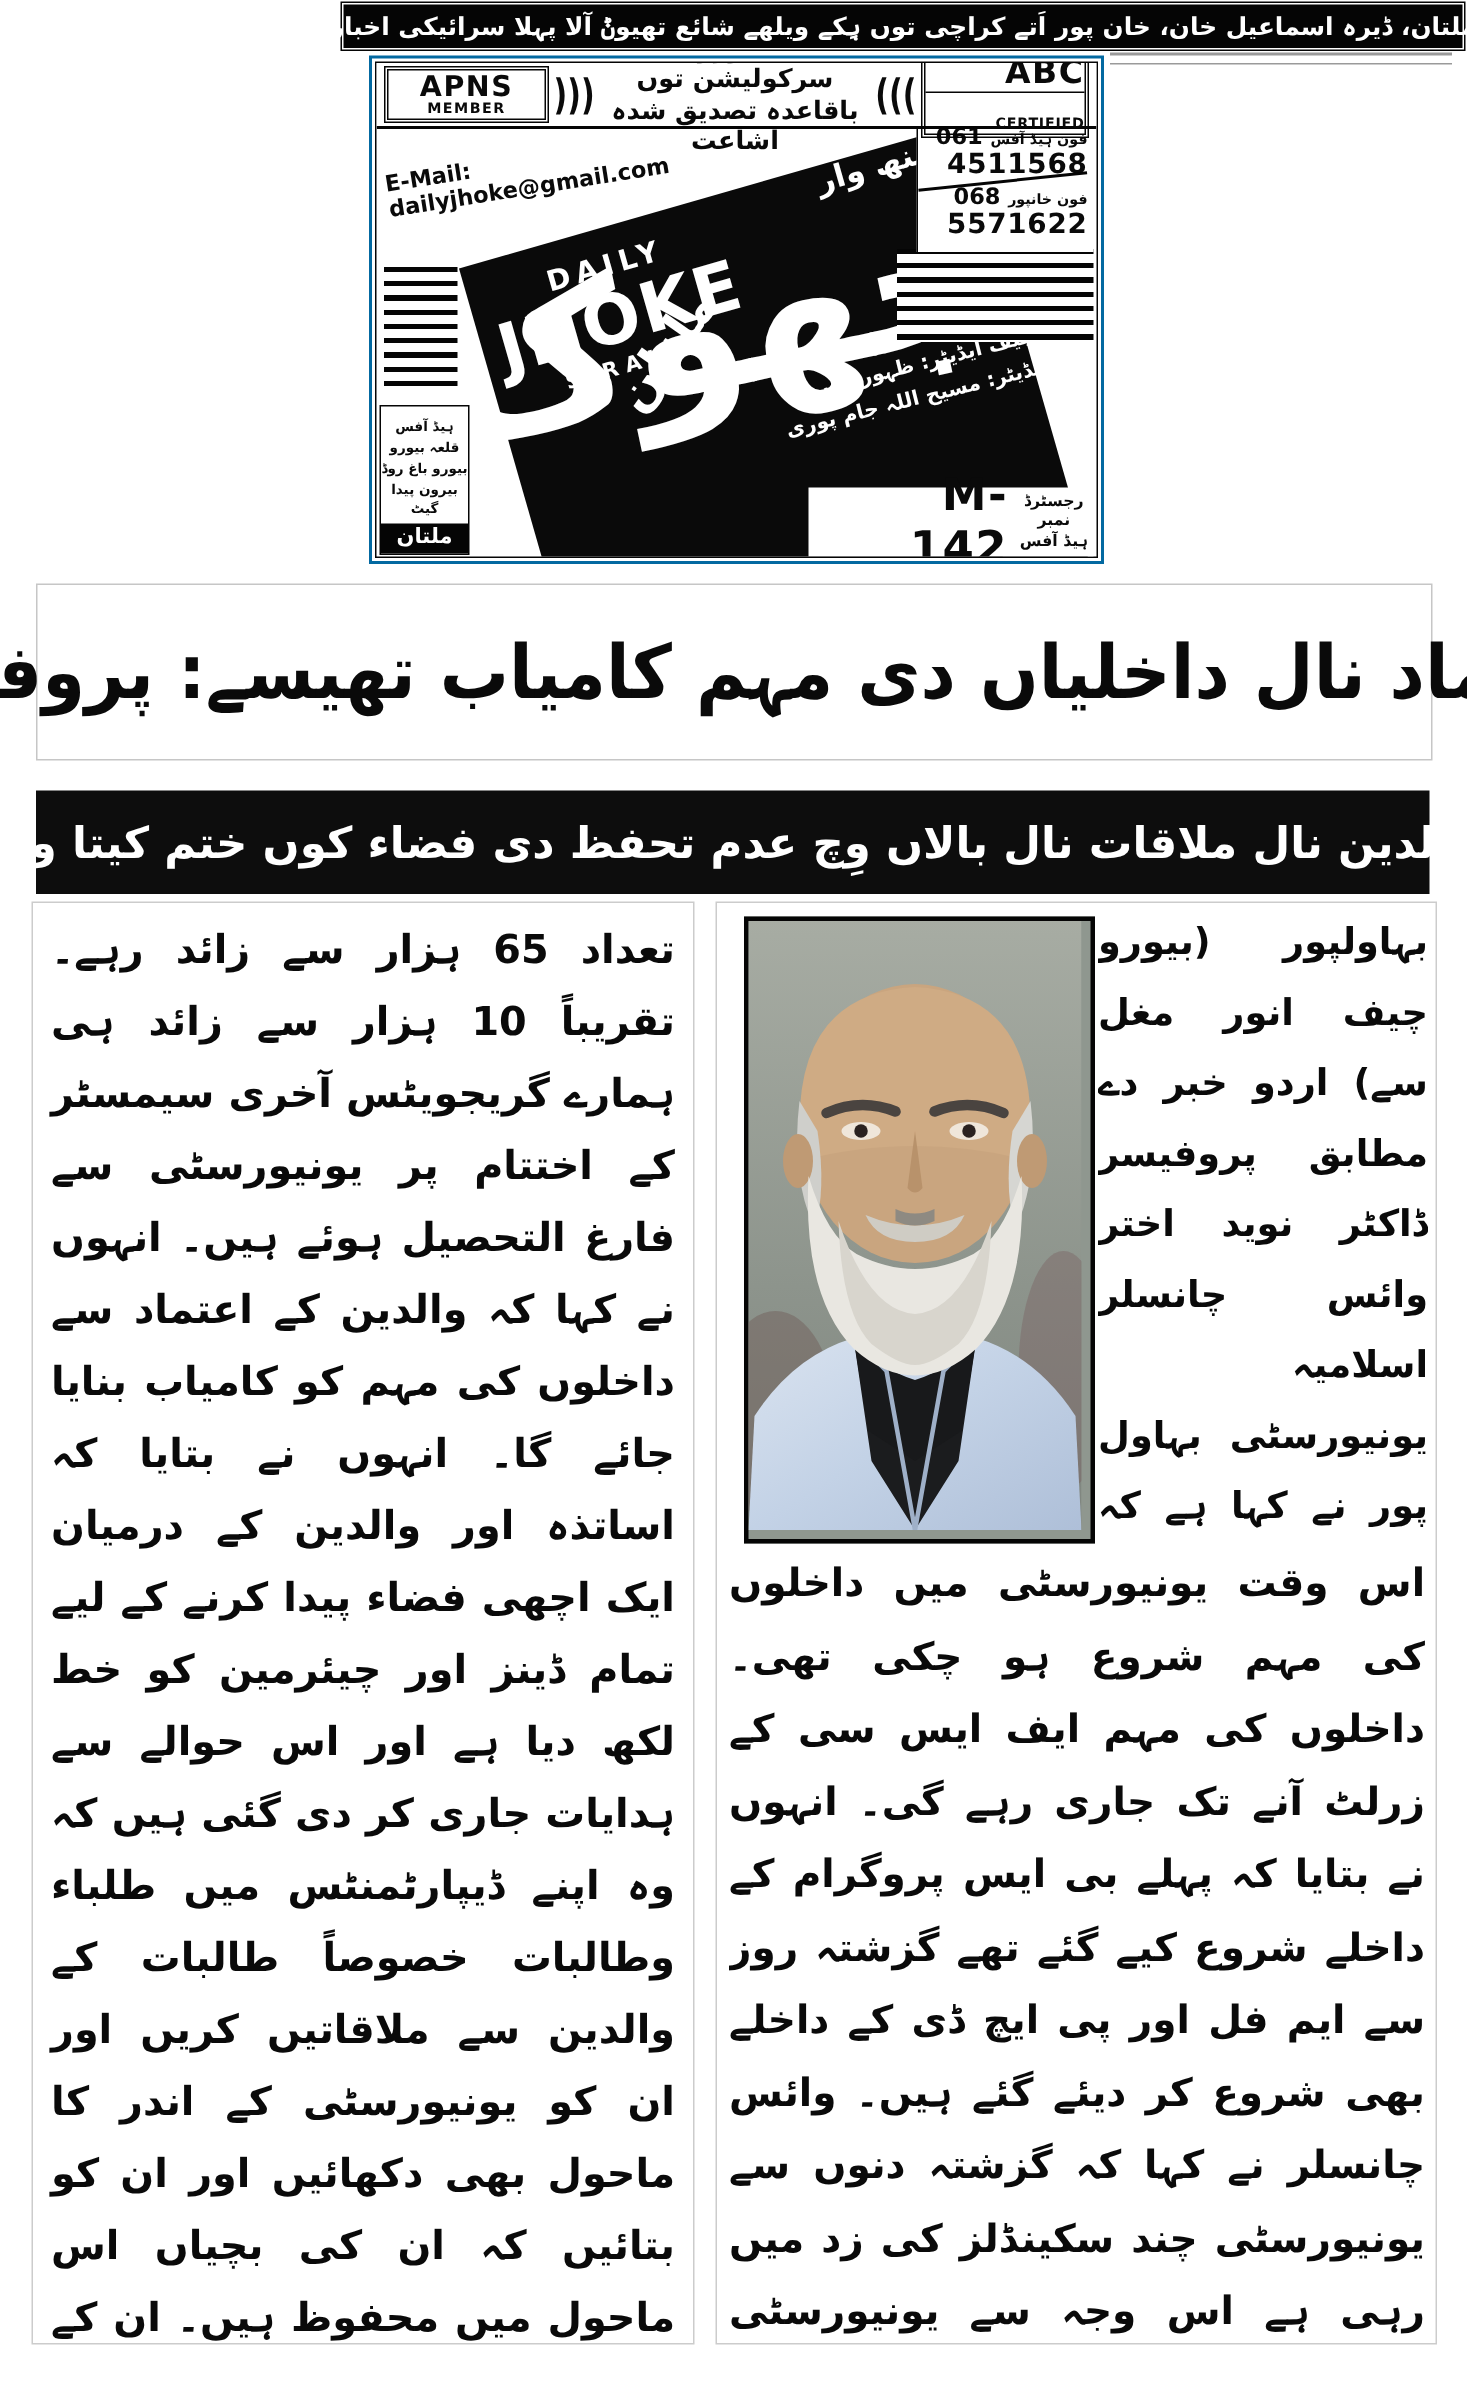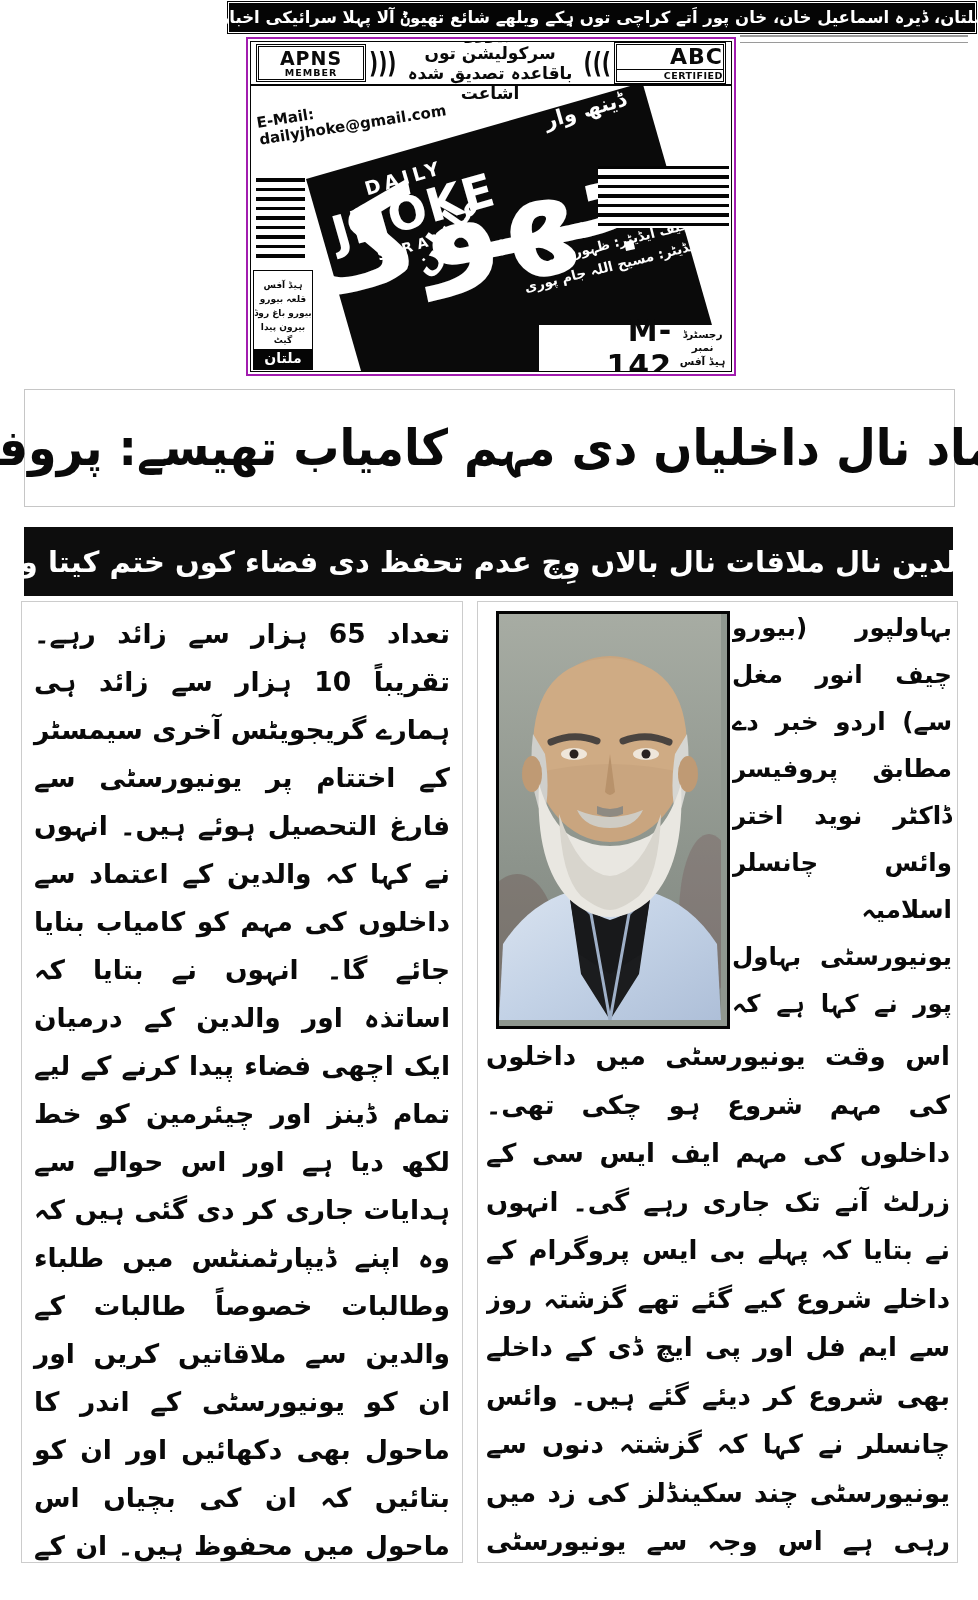--- a/index.html
+++ b/index.html
@@ -6,32 +6,32 @@
   #page{position:relative;width:978px;height:1600px;background:#ffffff;overflow:hidden;
         font-family:"DejaVu Sans",sans-serif;color:#0a0a0a;}
   .abs{position:absolute;}
   .rtl{direction:rtl;}
   
   .top-strip{left:228px;top:2px;width:748px;height:31px;background:#050505;
     box-shadow:inset 0 0 0 1px #fff,0 0 0 1px #050505;display:flex;align-items:center;justify-content:center;}
   .top-strip span{color:#fff;font-size:16.5px;font-weight:bold;white-space:nowrap;}
   .double-rule{left:740px;top:35px;width:228px;height:5px;border-top:2px solid #9a9a9a;border-bottom:1px solid #9a9a9a;}
   
-  .masthead{left:246px;top:37px;width:486px;height:335px;border:2px solid #a21caf;background:#fff;}
+  .masthead{left:246px;top:37px;width:486px;height:335px;border:2px solid #0369a1;background:#fff;}
   .mast-inner{position:absolute;inset:2px;border:1px solid #050505;overflow:hidden;background:#fff;}
   .cert-row{position:absolute;left:0;top:0;right:0;height:42px;border-bottom:2px solid #050505;
     display:flex;align-items:center;background:#fff;z-index:7;}
   .apns-box{margin-left:5px;width:104px;border:3px double #050505;text-align:center;line-height:1;padding:2px 0;}
   .apns-box .b1{font-size:19px;font-weight:900;letter-spacing:1px;}
   .apns-box .b2{font-size:9.5px;font-weight:bold;letter-spacing:1px;}
   .bracket{font-size:20px;font-weight:900;margin:0 3px;transform:scaleY(1.4);}
   .cert-text{flex:1;text-align:center;font-size:17px;font-weight:bold;}
   .abc-box{margin-right:5px;width:106px;border:3px double #050505;text-align:right;line-height:1;padding:1px 0;}
   .abc-box .b1{font-size:22px;font-weight:900;letter-spacing:1px;}
-  .abc-box .b2{font-size:9.5px;font-weight:bold;letter-spacing:.5px;border-top:1px solid #050505;margin-top:1px;padding-top:1px;}
+  .abc-box .b2{font-size:9.5px;font-weight:bold;letter-spacing:.5px;border-top:1px solid #050505;margin-top:1px;padding-top:16px;}
   .mast-main{position:absolute;left:0;top:42px;right:0;bottom:0;}
   .email{left:6px;top:16px;width:190px;transform:rotate(-9deg);font-weight:bold;z-index:6;line-height:1.15;}
   .email .l1{font-size:15px;}
   .email .l2{font-size:15px;}
   .black-banner{left:55px;top:95px;width:350px;height:320px;background:#0a0a0a;
     transform:rotate(-16deg);transform-origin:top left;z-index:1;}
   .brand-en{left:70px;top:108px;transform:rotate(-16deg);transform-origin:top left;color:#fff;z-index:3;text-align:center;line-height:1;}
   .brand-en .d{font-size:19px;font-weight:bold;letter-spacing:4px;}
   .brand-en .j{font-size:46px;font-weight:900;letter-spacing:1px;margin-top:2px;}
   .brand-en .s{font-size:14px;font-weight:bold;letter-spacing:5px;margin-top:3px;}
@@ -120,20 +120,33 @@
 
         <div class="abs jhoke-cal rtl">جھوک</div>
         <div class="abs multan-rot rtl">ملتان</div>
         <div class="abs deenh rtl">ڈینھ وار</div>
 
         <div class="abs editors rtl">
           <div>چیف ایڈیٹر: ظہور دھریجہ</div>
           <div>ایڈیٹر: مسیح اللہ جام پوری</div>
         </div>
 
+        <div class="abs phone-col">
+          <div>
+            <span class="phone-lbl rtl">فون ہیڈ آفس</span>
+            <span class="phone-code">061</span>
+          </div>
+          <div class="phone-num">4511568</div>
+          <div class="phone-sep"></div>
+          <div>
+            <span class="phone-lbl rtl">فون خانپور</span>
+            <span class="phone-code">068</span>
+          </div>
+          <div class="phone-num">5571622</div>
+        </div>
 
         <div class="abs hatch hatch-right"></div>
         <div class="abs hatch hatch-left"></div>
 
         <div class="abs addr-box">
           <div class="ln rtl">ہیڈ آفس</div>
           <div class="ln rtl">قلعہ بیورو</div>
           <div class="ln rtl">بیورو باغ روڈ</div>
           <div class="ln rtl">بیرون پیدا گیٹ</div>
           <div class="addr-city rtl">ملتان</div>

